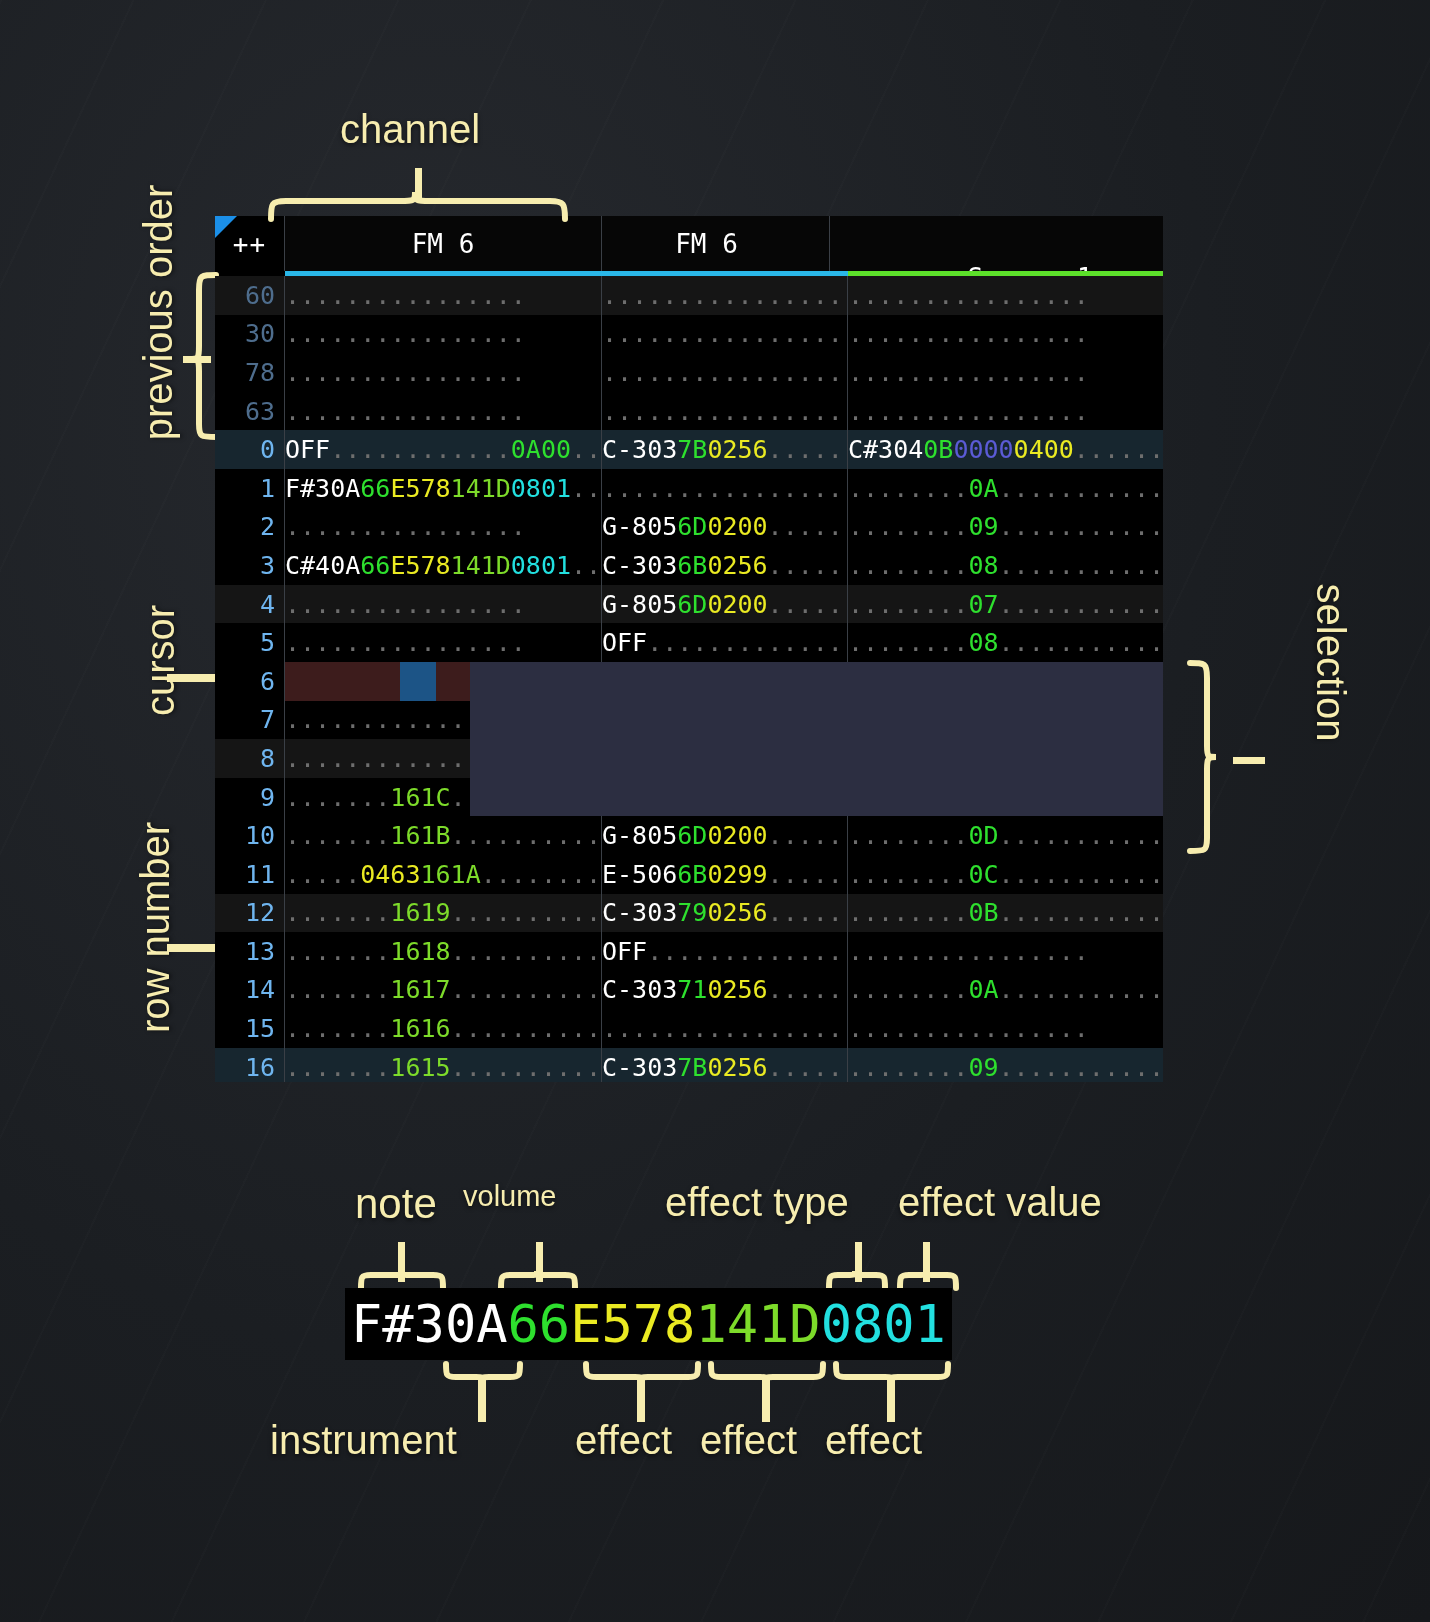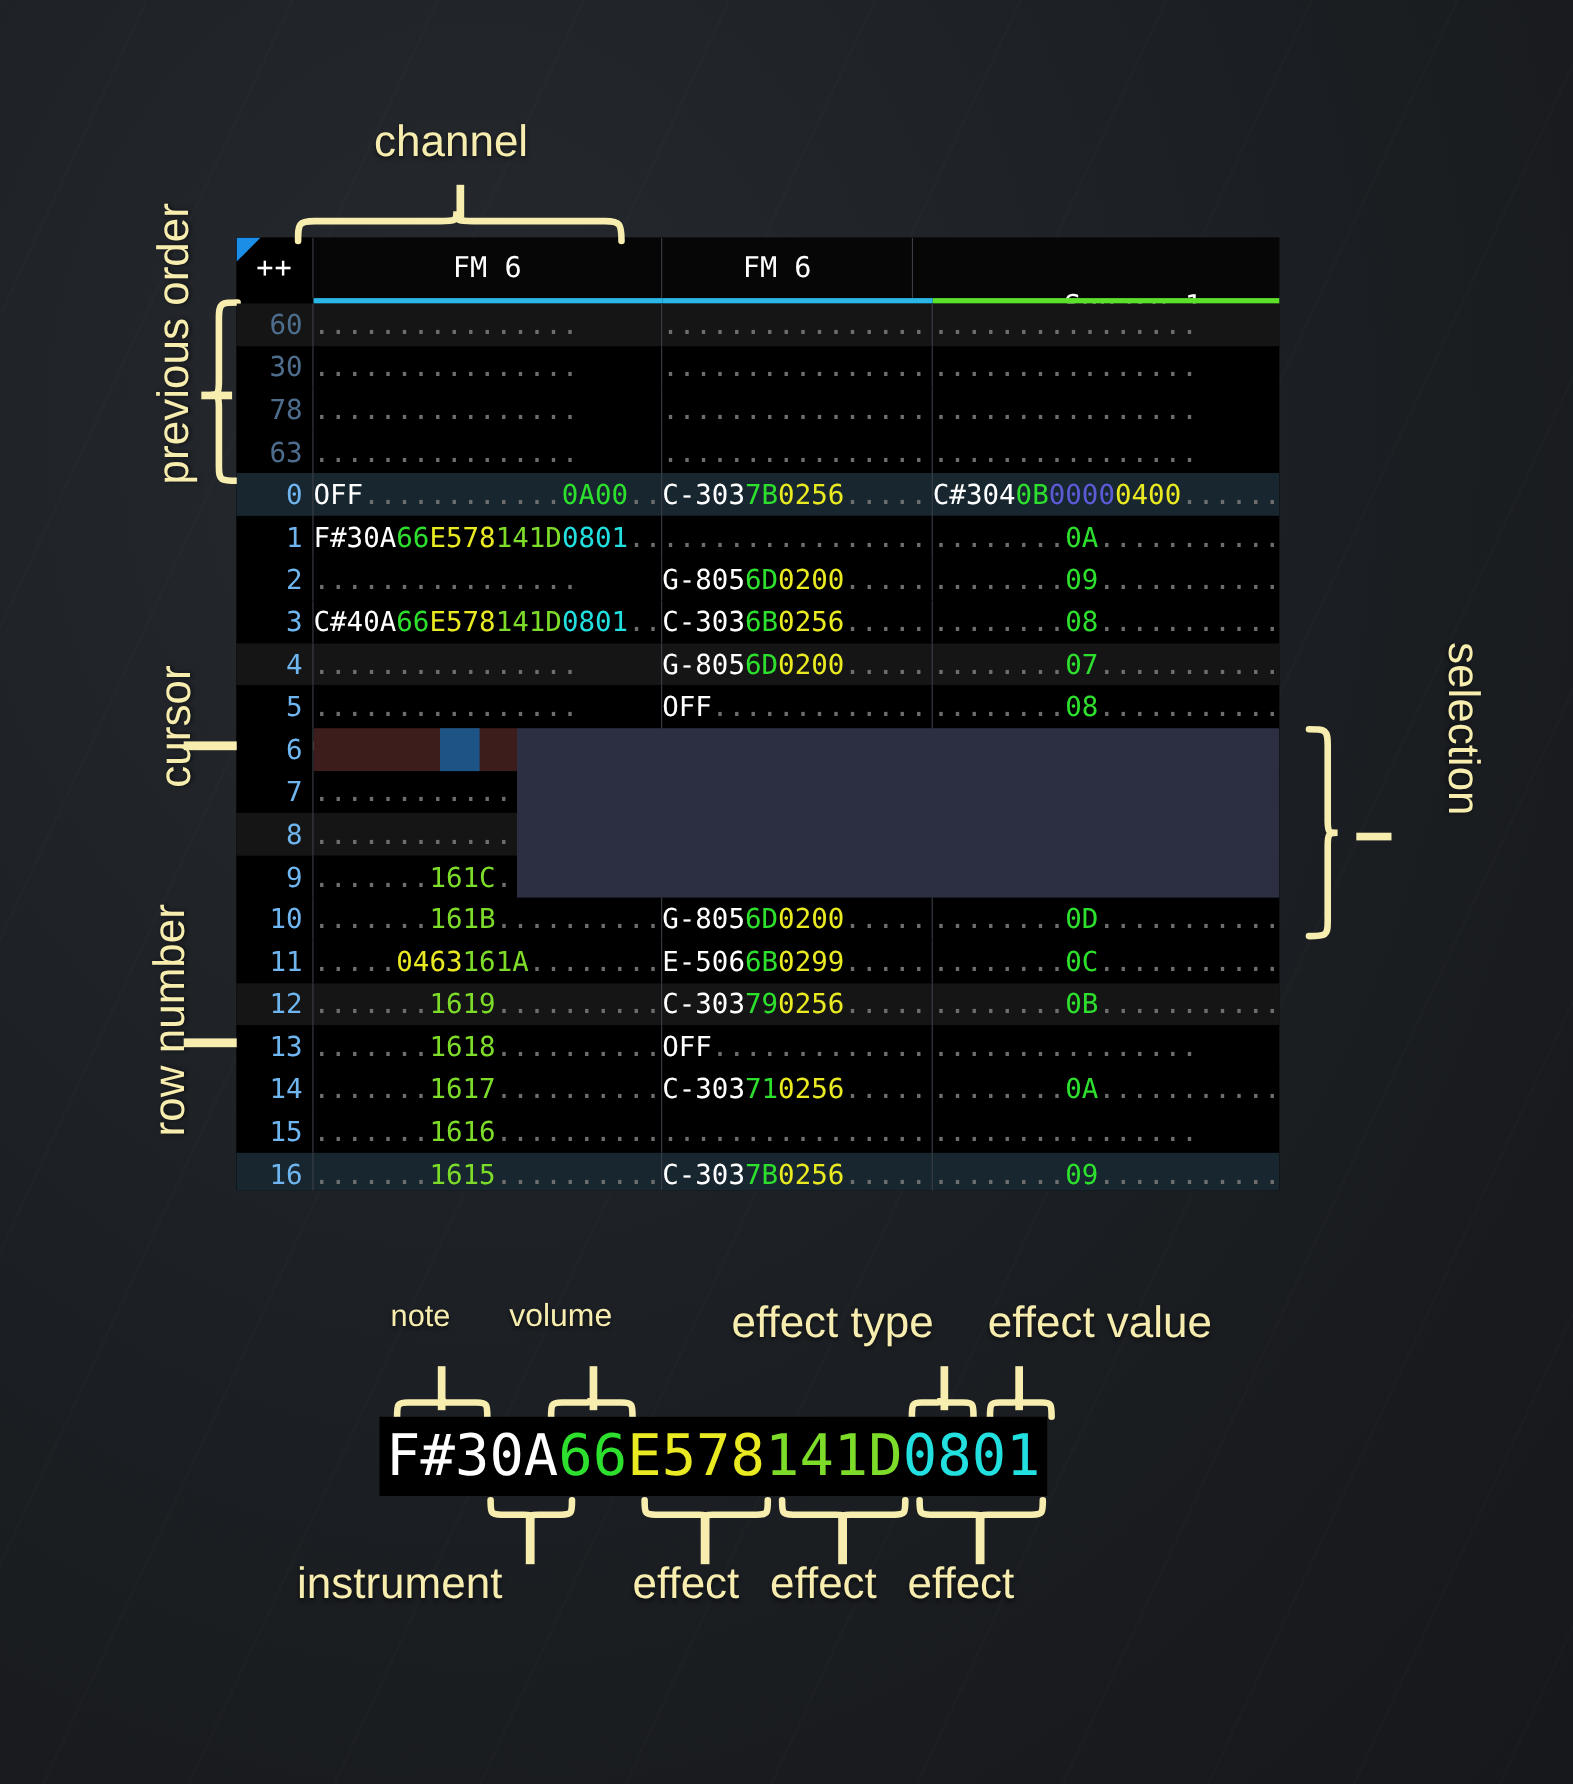--- a/index.html
+++ b/index.html
@@ -187,21 +187,21 @@
 
 <div class="ann vert" style="left:5px; top:905px; width:300px; text-align:center; font-size:40px; transform:rotate(-90deg);">row number</div>
 <div class="leader" style="left:167px; top:944px; width:60px; height:8px;"></div>
 
 <div class="ann vert" style="left:1135px; top:640px; width:390px; text-align:center; font-size:40px; transform:rotate(90deg);">selection</div>
 <div class="leader" style="left:1233px; top:757px; width:32px; height:7px;"></div>
 <svg class="brace" style="left:1186px; top:660px;" width="34" height="196">
   <path d="M4,3 C19,3 21,3 21,18 L21,86 C21,97 22,97 30,97 C22,97 21,98 21,109 L21,178 C21,191 19,191 4,191"></path>
 </svg>
 
-<div class="ann" style="left:355px; top:1180px; font-size:28px;">note</div>
+<div class="ann" style="left:355px; top:1180px; font-size:42px;">note</div>
 <div class="ann" style="left:463px; top:1180px; font-size:29px;">volume</div>
 <div class="ann" style="left:665px; top:1180px; font-size:40px;">effect type</div>
 <div class="ann" style="left:898px; top:1180px; font-size:40px;">effect value</div>
 
 <div class="leader" style="left:398px; top:1242px; width:7px; height:40px;"></div>
 <div class="leader" style="left:536px; top:1242px; width:7px; height:40px;"></div>
 <div class="leader" style="left:855px; top:1242px; width:7px; height:40px;"></div>
 <div class="leader" style="left:923px; top:1242px; width:7px; height:40px;"></div>
 
 <svg class="brace" style="left:358px; top:1270px;" width="88" height="20">

